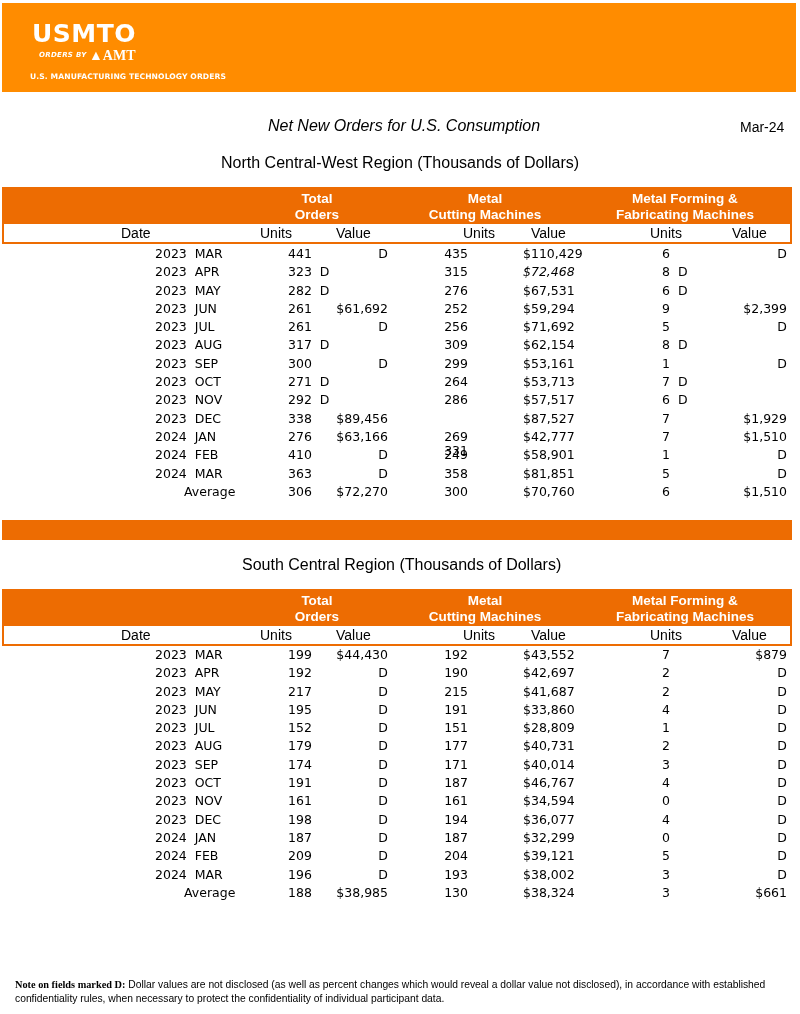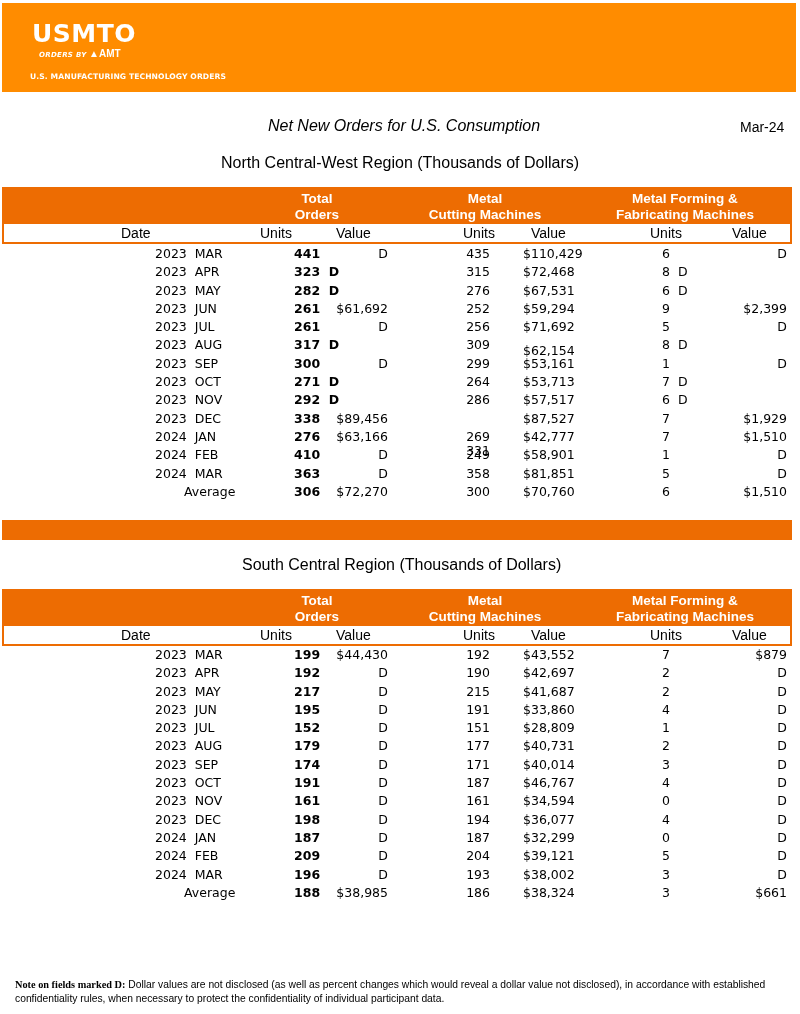--- a/index.html
+++ b/index.html
@@ -1,41 +1,41 @@
 <!DOCTYPE html>
 <html><head>
 <meta charset="utf-8">
 <style>
   * { box-sizing: border-box; margin: 0; padding: 0; }
   body { width: 800px; height: 1014px; background: #ffffff; position: relative; overflow: hidden; font-family: "Liberation Sans", sans-serif; color: #000; }
 
   .banner { position: absolute; left: 2px; top: 3px; width: 794px; height: 89px; background: #ff8c00; }
   .logo { position: absolute; left: 30px; top: 18px; color: #fff; font-family: "DejaVu Sans", sans-serif; font-weight: bold; font-size: 25px; letter-spacing: 0.5px; line-height: 26px; }
   .powered { position: absolute; left: 37px; top: 48px; color: #fff; font-family: "DejaVu Sans", sans-serif; font-weight: bold; font-style: italic; font-size: 7px; letter-spacing: 0.3px; }
-  .amt { position: absolute; left: 87px; top: 45px; color: #fff; font-family: Liberation Sans, sans-serif; font-weight: bold; font-size: 10px; text-align: right; }
+  .amt { position: absolute; left: 87px; top: 45px; color: #fff; font-family: Liberation Serif, serif; font-weight: bold; font-size: 14px; text-align: right; }
   .tagline { position: absolute; left: 28px; top: 69px; color: #fff; font-family: "DejaVu Sans", sans-serif; font-weight: bold; font-size: 7.6px; letter-spacing: 0.1px; }
 
   .report-title { position: absolute; left: 268px; top: 117px; font-size: 16px; font-style: italic; }
   .report-date { position: absolute; left: 740px; top: 119px; font-size: 14px; }
 
   .region-title { position: absolute; font-size: 16px; width: 800px; text-align: left; }
 
   .hdr { position: absolute; left: 2px; width: 790px; height: 42px; background: #ed6c02; color: #fff; font-weight: bold; font-size: 13.5px; }
   .hdr .grp { position: absolute; text-align: center; line-height: 16px; top: 4px; }
   .subhdr { position: absolute; left: 2px; width: 790px; height: 20px; border: 2px solid #ed6c02; border-top: none; background: #fff; font-size: 14px; }
   .subhdr span { position: absolute; top: 1px; }
 
   .rows { position: absolute; left: 0; width: 800px; font-family: "DejaVu Sans", sans-serif; font-size: 12.5px; }
   .row { position: relative; height: 18.3px; }
   .row span { position: absolute; top: 1px; white-space: nowrap; }
   .c-date { left: 155px; }
   .c-avg { left: 184px; }
-  .c-tu { left: 294px; font-weight: bold; }
+  .c-tu { left: 288px; }
   .c-tv { right: 412px; text-align: right; }
-  .c-mu { right: 310px; }
+  .c-mu { right: 332px; }
   .c-mv { left: 523px; }
   .c-fu { left: 662px; }
   .c-fv { right: 13px; text-align: right; }
 
   .divider-bar { position: absolute; left: 2px; top: 520px; width: 790px; height: 20px; background: #ed6c02; }
 
   .note { position: absolute; left: 15px; top: 978px; width: 770px; font-size: 10.3px; line-height: 14px; }
   .note b { font-weight: bold; font-family: Liberation Serif, serif; }
 </style>
 </head>
@@ -85,21 +85,21 @@
       <span class="c-mu" style="white-space: pre;">435</span>
       <span class="c-mv" style="white-space: pre;">$110,429</span>
       <span class="c-fu" style="white-space: pre;">6</span>
       <span class="c-fv" style="white-space: pre;">D</span>
     </div>
     <div class="row">
       <span class="c-date" style="white-space: pre;">2023  APR</span>
       <span class="c-tu" style="white-space: pre;">323  D</span>
       <span class="c-tv" style="white-space: pre;"></span>
       <span class="c-mu" style="white-space: pre;">315</span>
-      <span class="c-mv" style="white-space: pre;">$72,468</span>
+      <span class="c-mv" style="white-space: pre; font-style: italic;">$72,468</span>
       <span class="c-fu" style="white-space: pre;">8  D</span>
       <span class="c-fv" style="white-space: pre;"></span>
     </div>
     <div class="row">
       <span class="c-date" style="white-space: pre;">2023  MAY</span>
       <span class="c-tu" style="white-space: pre;">282  D</span>
       <span class="c-tv" style="white-space: pre;"></span>
       <span class="c-mu" style="white-space: pre;">276</span>
       <span class="c-mv" style="white-space: pre;">$67,531</span>
       <span class="c-fu" style="white-space: pre;">6  D</span>
@@ -121,21 +121,21 @@
       <span class="c-mu" style="white-space: pre;">256</span>
       <span class="c-mv" style="white-space: pre;">$71,692</span>
       <span class="c-fu" style="white-space: pre;">5</span>
       <span class="c-fv" style="white-space: pre;">D</span>
     </div>
     <div class="row">
       <span class="c-date" style="white-space: pre;">2023  AUG</span>
       <span class="c-tu" style="white-space: pre;">317  D</span>
       <span class="c-tv" style="white-space: pre;"></span>
       <span class="c-mu" style="white-space: pre;">309</span>
-      <span class="c-mv" style="white-space: pre; margin-top: 6px;">$62,154</span>
+      <span class="c-mv" style="white-space: pre;">$62,154</span>
       <span class="c-fu" style="white-space: pre;">8  D</span>
       <span class="c-fv" style="white-space: pre;"></span>
     </div>
     <div class="row">
       <span class="c-date" style="white-space: pre;">2023  SEP</span>
       <span class="c-tu" style="white-space: pre;">300</span>
       <span class="c-tv" style="white-space: pre;">D</span>
       <span class="c-mu" style="white-space: pre;">299</span>
       <span class="c-mv" style="white-space: pre;">$53,161</span>
       <span class="c-fu" style="white-space: pre;">1</span>
@@ -349,20 +349,20 @@
       <span class="c-tv" style="white-space: pre;">D</span>
       <span class="c-mu" style="white-space: pre;">193</span>
       <span class="c-mv" style="white-space: pre;">$38,002</span>
       <span class="c-fu" style="white-space: pre;">3</span>
       <span class="c-fv" style="white-space: pre;">D</span>
     </div>
     <div class="row">
       <span class="c-avg" style="white-space: pre;">Average</span>
       <span class="c-tu" style="white-space: pre;">188</span>
       <span class="c-tv" style="white-space: pre;">$38,985</span>
-      <span class="c-mu" style="white-space: pre;">186</span>
+      <span class="c-mu" style="white-space: pre;">130</span>
       <span class="c-mv" style="white-space: pre;">$38,324</span>
       <span class="c-fu" style="white-space: pre;">3</span>
       <span class="c-fv" style="white-space: pre;">$661</span>
     </div>
   </div>
 
 <div class="note"><b>Note on fields marked D:</b><span> Dollar values are not disclosed (as well as percent changes which would reveal a dollar value not disclosed), in accordance with established confidentiality rules, when necessary to protect the confidentiality of individual participant data.</span></div>
 
 </body></html>

